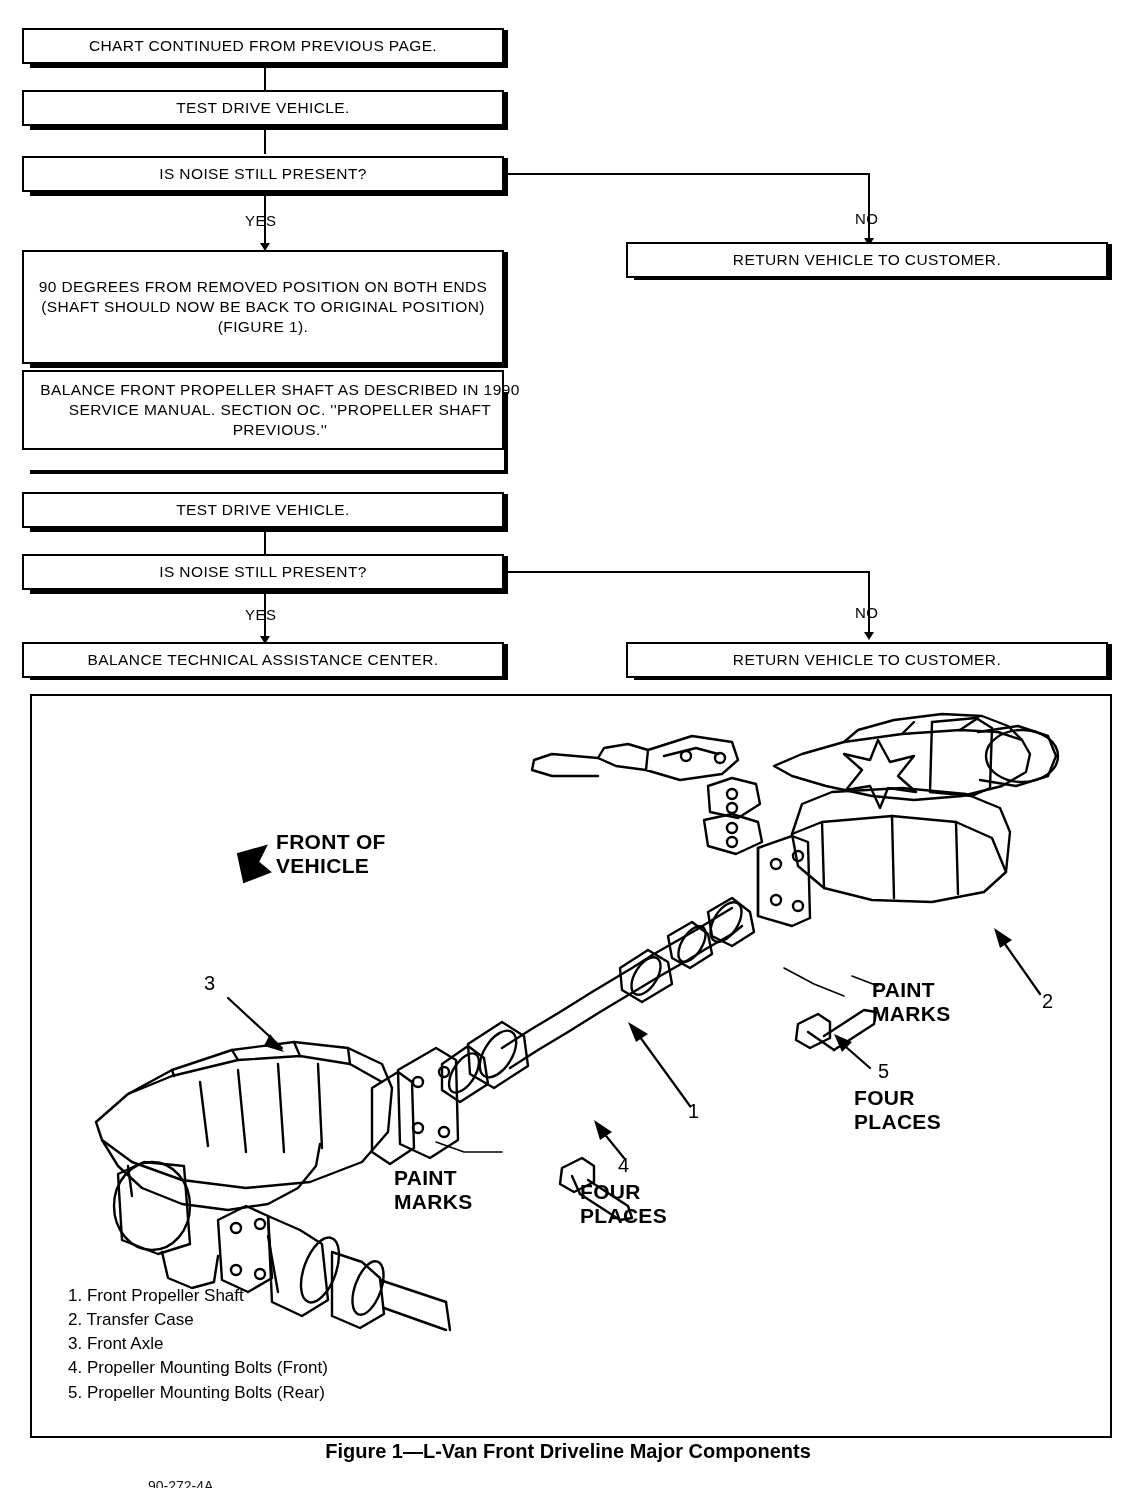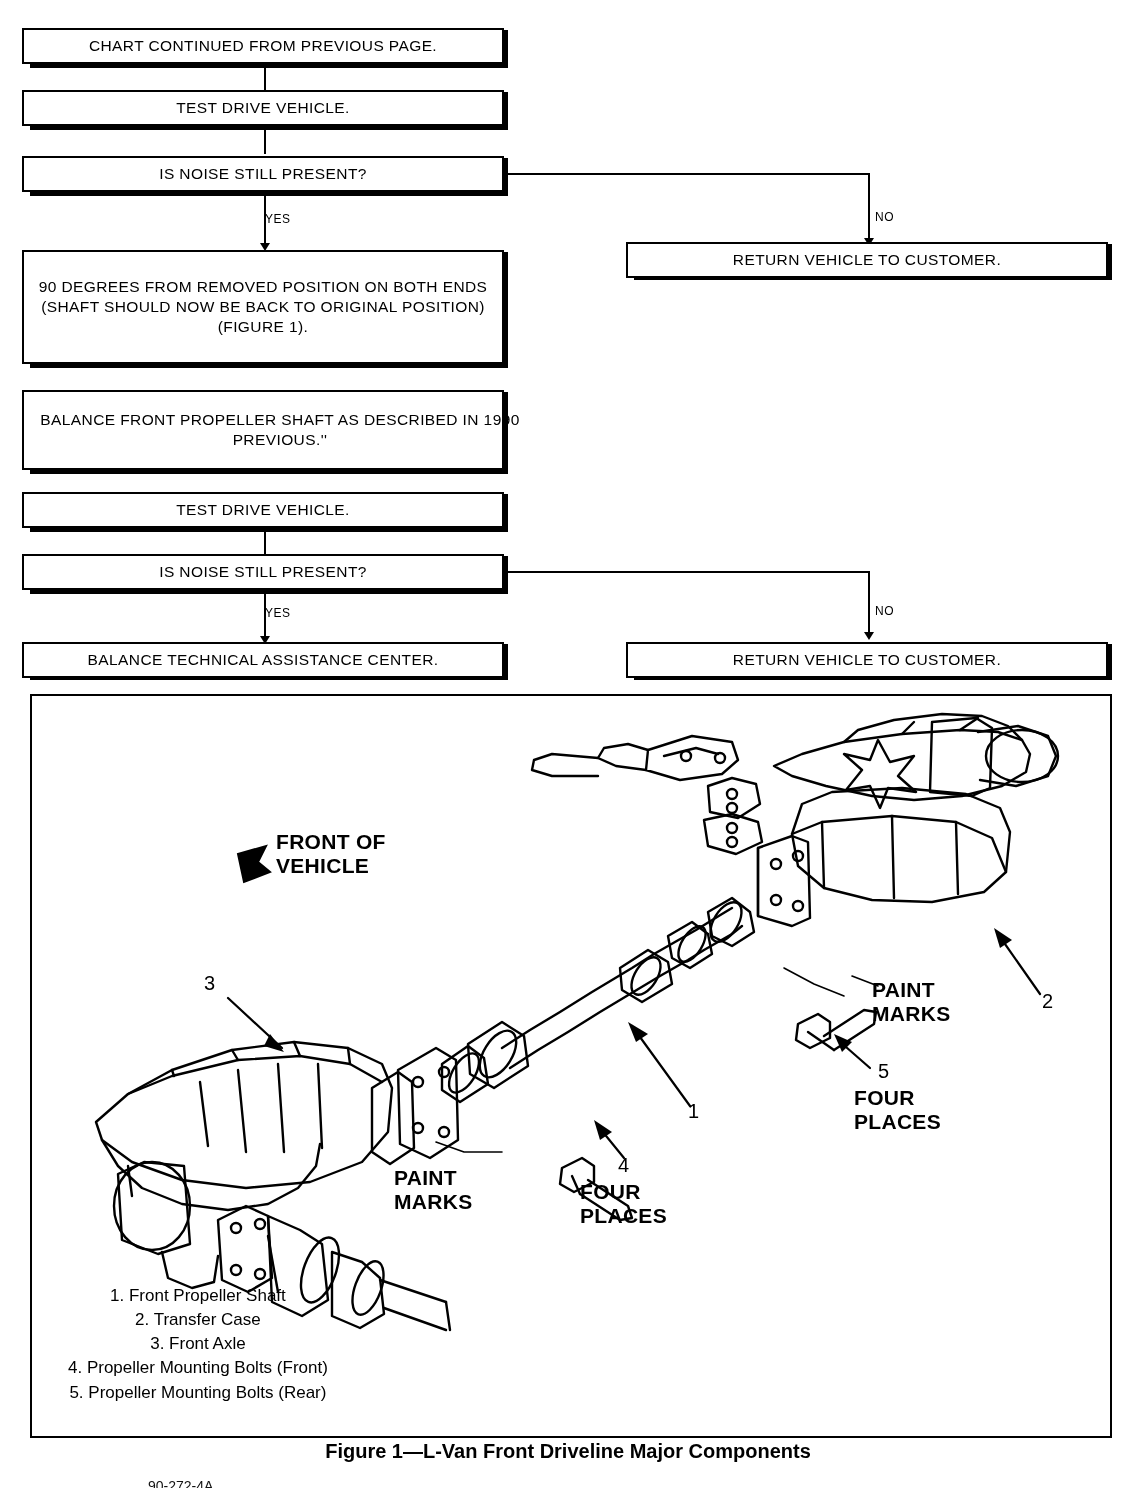--- a/index.html
+++ b/index.html
@@ -53,23 +53,22 @@
   }
   .arrow-down {
     position: absolute;
     width: 0; height: 0;
     border-left: 5px solid transparent;
     border-right: 5px solid transparent;
     border-top: 8px solid #000;
   }
   .label {
     position: absolute;
-    font-size: 12px;
+    font-size: 15px;
     letter-spacing: 0.5px;
-    margin-left: 20px;
   }
   
   #figure {
     position: absolute;
     left: 30px;
     top: 686px;
     width: 1082px;
     height: 744px;
     border: 2px solid #000;
     box-sizing: border-box;
@@ -87,21 +86,21 @@
     position: absolute;
     font-size: 20px;
   }
   .legend {
     position: absolute;
     left: 36px;
     top: 588px;
     font-size: 17px;
     line-height: 1.42;
   }
-  .legend div { white-space: nowrap; text-align: center; }
+  .legend div { white-space: nowrap; }
   #fig-caption {
     position: absolute;
     left: 0;
     top: 1440px;
     width: 1136px;
     text-align: center;
     font-weight: bold;
     font-size: 20px;
   }
   #footer-code {
@@ -160,22 +159,23 @@
     <div class="fc-shadow" style="left:30px; top:364px; width:478px; height:4px;"></div>
     <div class="fc-shadow" style="left:504px; top:252px; width:4px; height:116px;"></div>
     <div class="fc-box" style="left:22px; top:250px; width:482px; height:114px;">
       <span class="ln">90 DEGREES FROM REMOVED POSITION ON BOTH ENDS</span>
       <span class="ln">(SHAFT SHOULD NOW BE BACK TO ORIGINAL POSITION)</span>
       <span class="ln">(FIGURE 1).</span>
     </div>
 
     <div class="fc-shadow" style="left:30px; top:470px; width:478px; height:4px;"></div>
     <div class="fc-shadow" style="left:504px; top:392px; width:4px; height:82px;"></div>
-    <div class="fc-box" style="left:22px; top:390px; width:482px; height:80px;padding-left:40px;">
+    <div class="fc-box" style="left:22px; top:370px; width:482px; height:80px;padding-left:40px;">
       <span class="ln">BALANCE  FRONT  PROPELLER  SHAFT  AS  DESCRIBED  IN  1990</span>
+      <span class="ln">SERVICE  MANUAL.  SECTION  OC.  ''PROPELLER  SHAFT</span>
       <span class="ln">PREVIOUS.''</span>
     </div>
 
     <div class="fc-shadow" style="left:30px; top:528px; width:478px; height:4px;"></div>
     <div class="fc-shadow" style="left:504px; top:494px; width:4px; height:38px;"></div>
     <div class="fc-box" style="left:22px; top:492px; width:482px; height:36px;">
       <span class="ln">TEST DRIVE VEHICLE.</span>
     </div>
 
     <div class="vline" style="left:264px; top:528px; height:26px;"></div>

